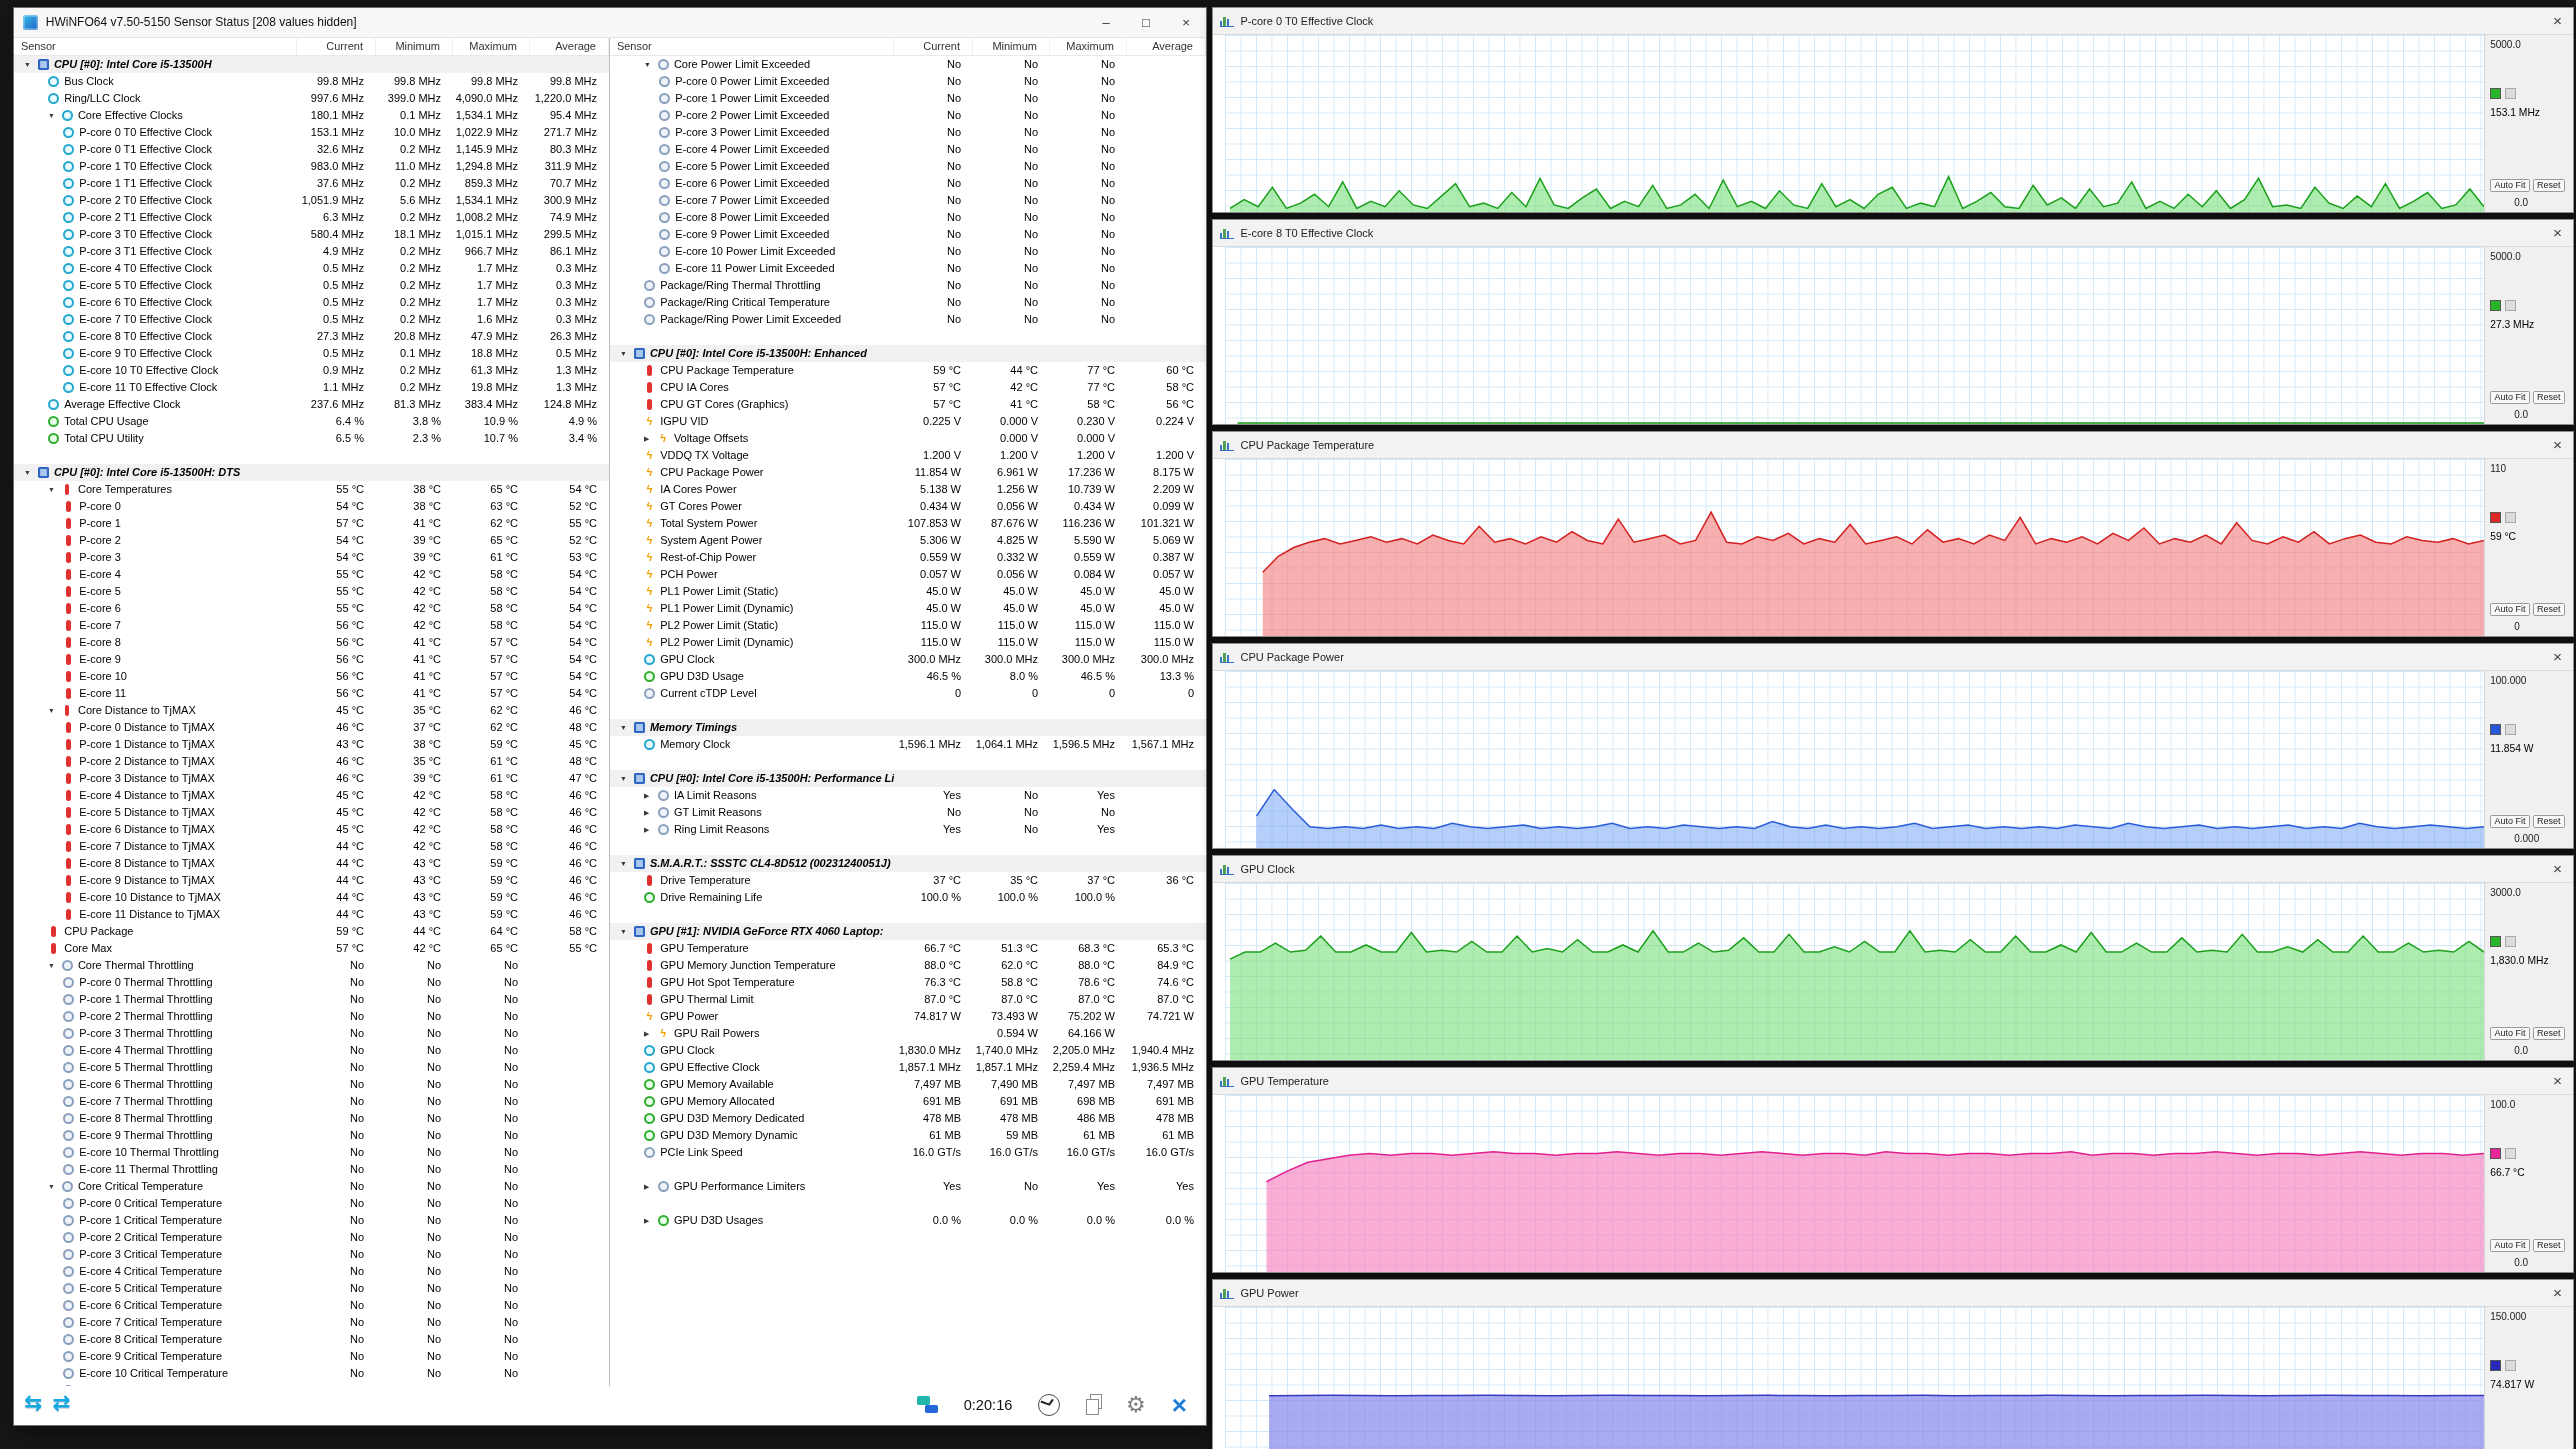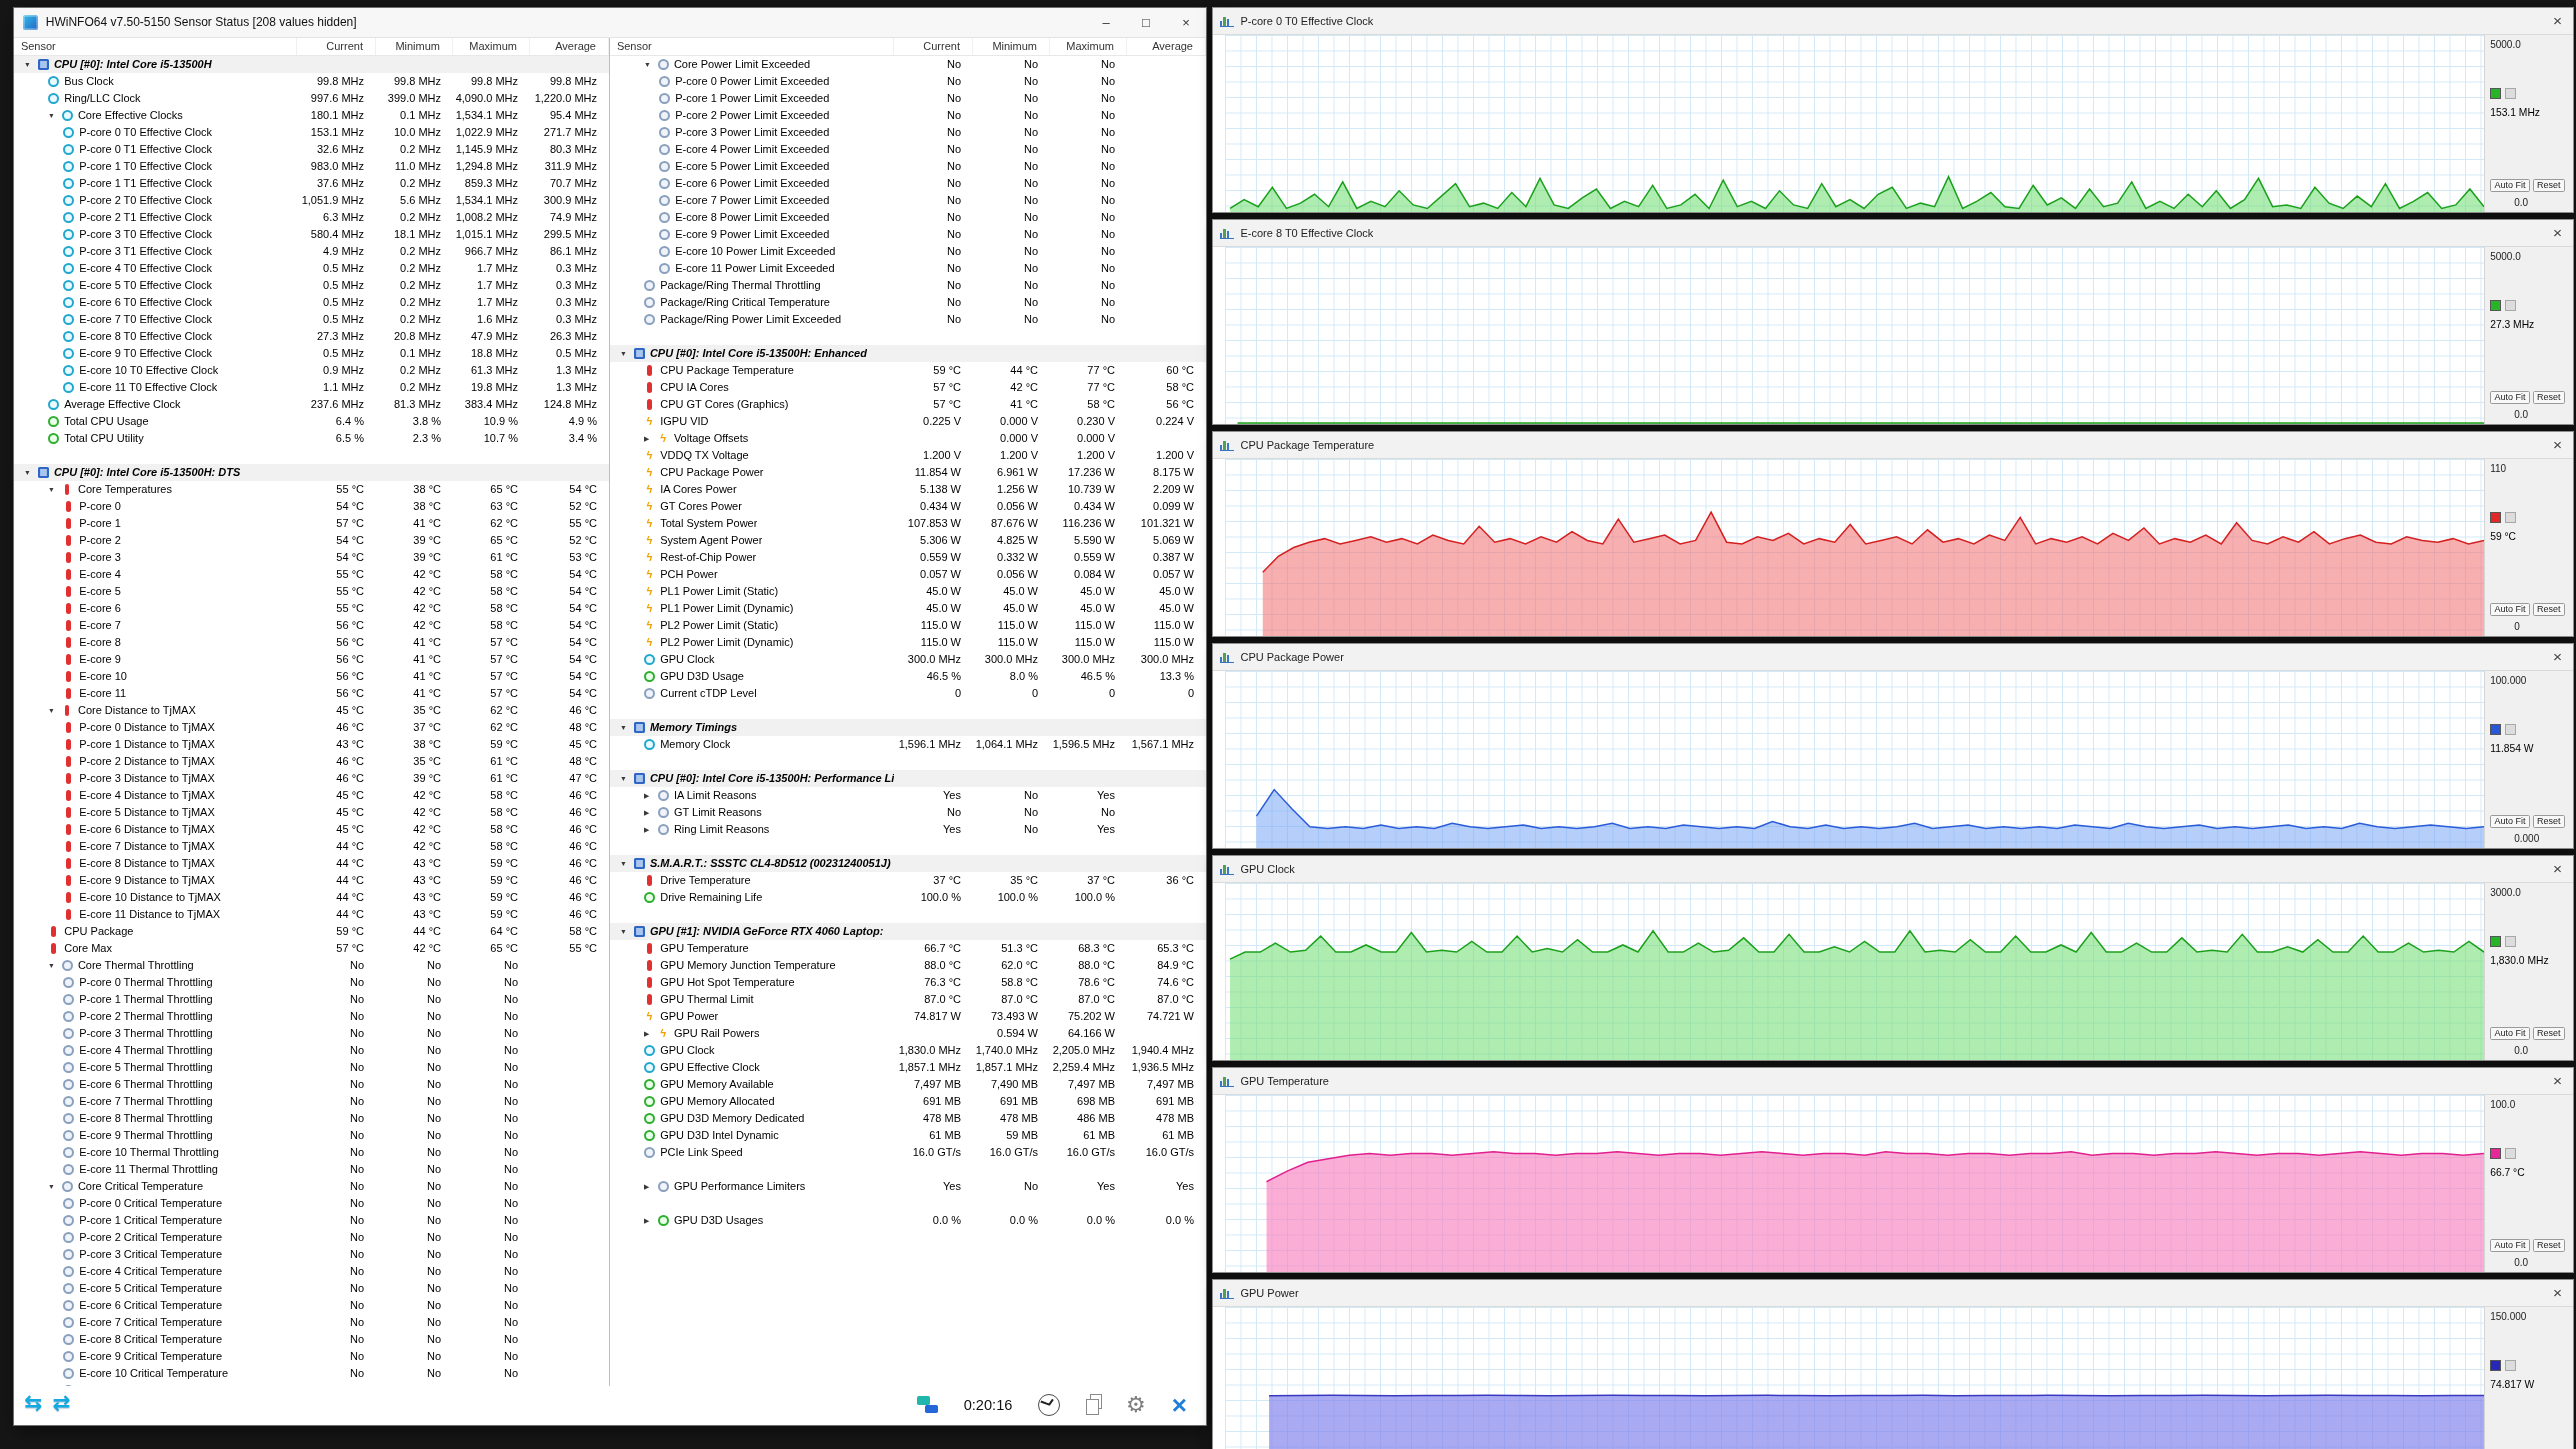--- a/index.html
+++ b/index.html
@@ -1508,21 +1508,21 @@
               <span class="lt">GPU D3D Memory Dedicated</span>
             </div>
             <div class="vc">478 MB</div>
             <div class="vc">478 MB</div>
             <div class="vc">486 MB</div>
             <div class="vc">478 MB</div>
           </div>
           <div class="trow lvl1">
             <div class="lc">
               <span class="ic usage"></span>
-              <span class="lt">GPU D3D Intel Dynamic</span>
+              <span class="lt">GPU D3D Memory Dynamic</span>
             </div>
             <div class="vc">61 MB</div>
             <div class="vc">59 MB</div>
             <div class="vc">61 MB</div>
             <div class="vc">61 MB</div>
           </div>
           <div class="trow lvl1">
             <div class="lc">
               <span class="ic flag"></span>
               <span class="lt">PCIe Link Speed</span>

